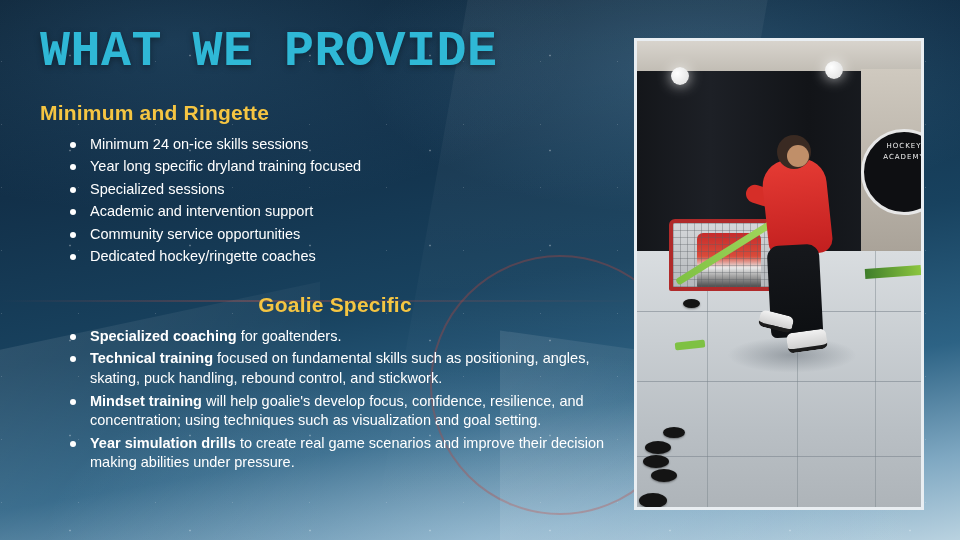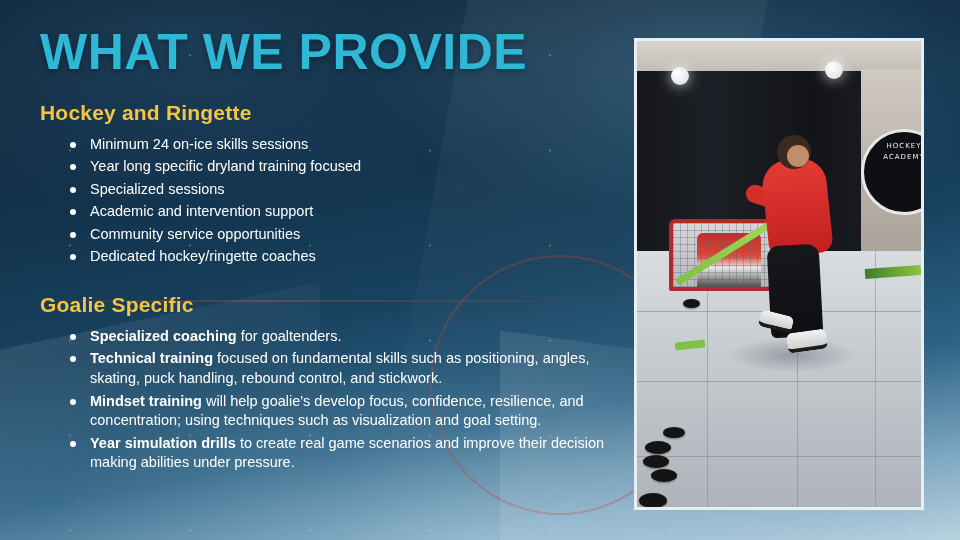--- a/index.html
+++ b/index.html
@@ -76,32 +76,32 @@
     width: 590px;
   }
 
   .title {
     font-size: 50px;
     line-height: 1.05;
     font-weight: bold;
     color: #2fb8d6;
     letter-spacing: 0.5px;
     text-transform: uppercase;
-    font-family: Liberation Sans, sans-serif;
+    font-family: Liberation Mono, monospace;
     text-shadow: 0 2px 6px rgba(0,0,0,0.35);
   }
 
   .section-head {
     margin-top: 22px;
     font-size: 21px;
     font-weight: bold;
     color: #f5c542;
     letter-spacing: 0.2px;
   }
-  .section-head.second { margin-top: 26px; }
+  .section-head.second { margin-top: 26px; text-align: center; }
 
   ul.bullets {
     margin-top: 10px;
     padding-left: 26px;
     list-style: none;
   }
   ul.bullets li {
     position: relative;
     color: #ffffff;
     font-size: 14.5px;
@@ -281,21 +281,21 @@
   <div class="stars"></div>
   <div class="deco deco-3"></div>
   <div class="deco deco-line"></div>
   <div class="deco deco-arc"></div>
   <div class="deco deco-1"></div>
   <div class="deco deco-2"></div>
 
   <div class="content">
     <div class="title">WHAT WE PROVIDE</div>
 
-    <div class="section-head">Hockey and Ringette</div>
+    <div class="section-head">Minimum and Ringette</div>
     <ul class="bullets">
       <li><span>Minimum 24 on-ice skills sessions</span></li>
       <li><span>Year long specific dryland training focused</span></li>
       <li><span>Specialized sessions</span></li>
       <li><span>Academic and intervention support</span></li>
       <li><span>Community service opportunities</span></li>
       <li><span>Dedicated hockey/ringette coaches</span></li>
     </ul>
 
     <div class="section-head second">Goalie Specific</div>

